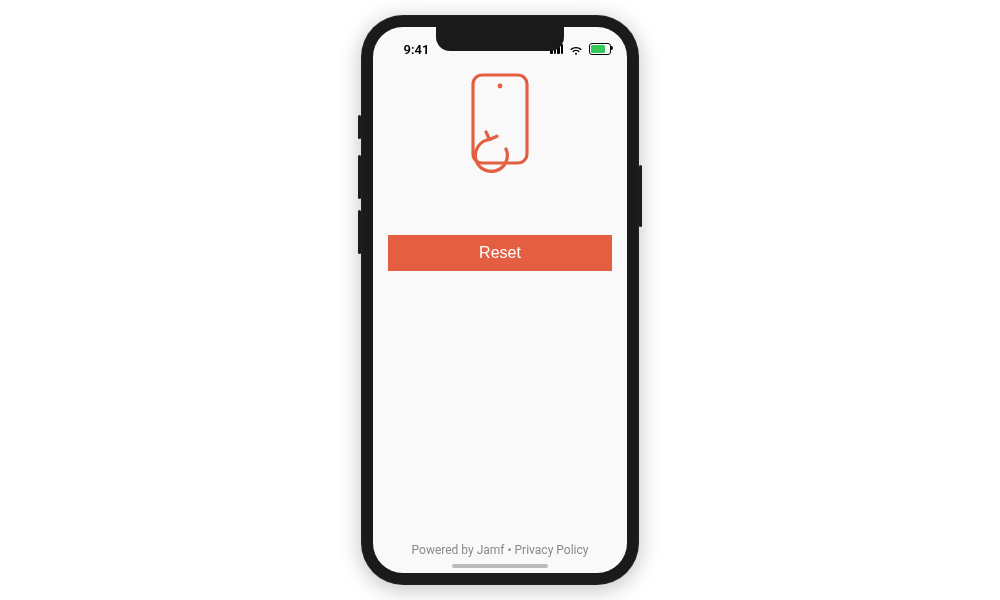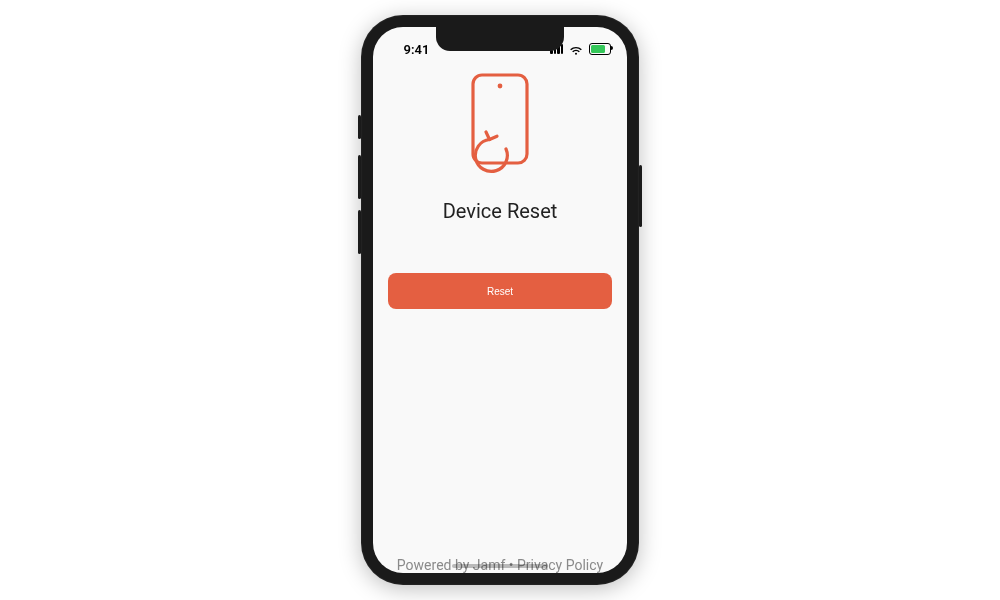--- a/index.html
+++ b/index.html
@@ -100,32 +100,32 @@
     color: #8a8a8a;
     line-height: 1.4;
     margin-top: 6px;
     padding: 0 26px;
   }
   .primary-btn {
     margin-top: 50px;
     width: 224px;
     height: 36px;
     border: none;
-    border-radius: 8px;
+    border-radius: 0;
     color: #fff;
-    font-size: 10px;
+    font-size: 16px;
     font-weight: 400;
     cursor: pointer;
   }
   .footer {
     flex: 0 0 auto;
     text-align: center;
-    font-size: 14px;
+    font-size: 12px;
     color: #8a8a8a;
-    padding-bottom: 0;
+    padding-bottom: 16px;
   }
   .footer a { color: #8a8a8a; text-decoration: none; }
   .home-ind {
     position:absolute; bottom:5px; left:50%; transform:translateX(-50%);
     width: 96px; height:4px; background:#000; opacity:.25; border-radius:3px;
   }
 </style>
 </head>
 <body>
 
@@ -162,21 +162,20 @@
       <div class="hero-icon">
         <svg width="82" height="110" viewBox="0 0 82 110">
           <rect x="14" y="4" width="54" height="88" rx="9" ry="9" fill="none" stroke="#e45f41" stroke-width="3.2"></rect>
           <circle cx="41" cy="15" r="2.4" fill="#e45f41"></circle>
           <path d="M 47 78
                    A 16 16 0 1 1 30.5 68.5" fill="none" stroke="#e45f41" stroke-width="3.2" stroke-linecap="round"></path>
           <path d="M27 61 L30.5 68.5 L38 65.2" fill="none" stroke="#e45f41" stroke-width="3.2" stroke-linecap="round" stroke-linejoin="round"></path>
         </svg>
       </div>
 
-      <div class="title">Device Reset</div>
 
       <button class="primary-btn" style="background:#e45f41">Reset</button>
     </div>
 
     <div class="footer">
       <span>Powered by Jamf</span><span> • </span><a href="#">Privacy Policy</a>
     </div>
 
     <div class="home-ind"></div>
   </div>

